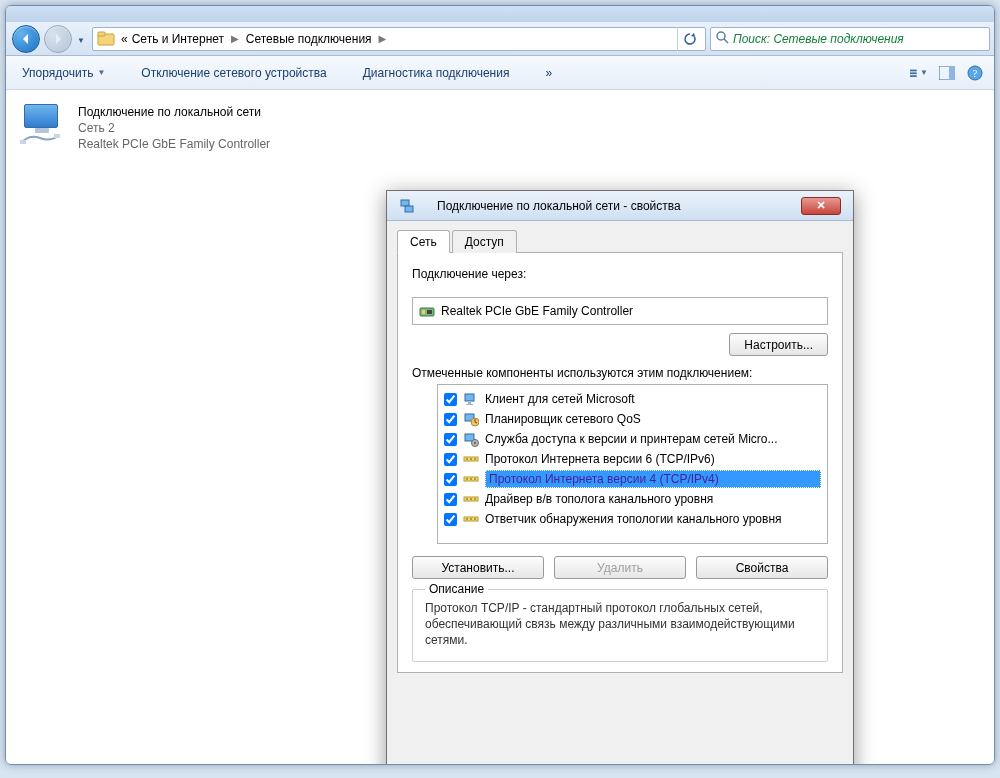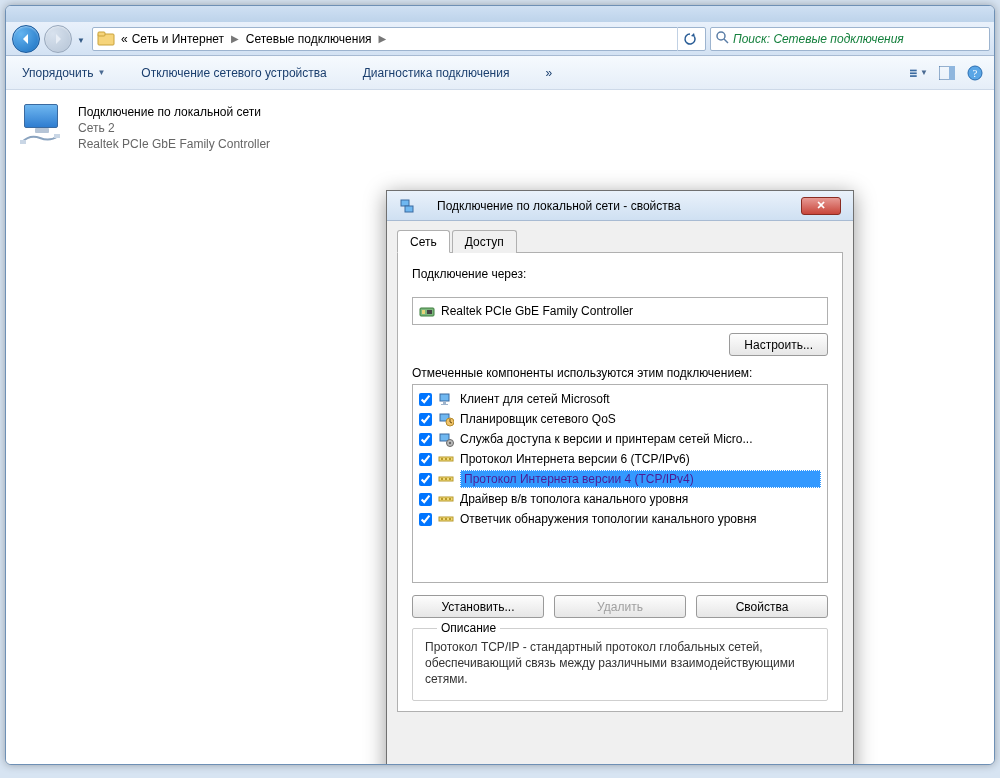--- a/index.html
+++ b/index.html
@@ -119,37 +119,38 @@
   .btn {
     height:23px; padding:0 14px; background:linear-gradient(#fdfdfd,#e6e6e6);
     border:1px solid #9a9a9a; border-radius:3px; color:#000;
     display:inline-flex; align-items:center; justify-content:center;
     min-width:88px;
   }
   .btn.disabled { color:#a0a0a0; }
   .row-right { display:flex; justify-content:flex-end; margin:8px 0 10px;align-items:flex-end; }
   .comp-label { margin-bottom:4px; }
   .comp-list {
-    border:1px solid #b0b0b0; height:199px; overflow:hidden; background:#fff;
+    border:1px solid #b0b0b0; height:160px; overflow:hidden; background:#fff;
     padding:4px 4px;
+    margin-left:25px;
   }
   .comp-row {
     display:flex; align-items:center; gap:6px; height:20px; padding:0 2px;
     white-space:nowrap; overflow:hidden;
   }
   .comp-row input { margin:0; width:13px; height:13px; }
   .comp-ico { width:16px; height:16px; display:flex; align-items:center; justify-content:center; }
   .comp-text { flex:1; overflow:hidden; text-overflow:ellipsis; }
   .comp-row.selected .comp-text {
     background:#3399ff; color:#4c1d95; padding:1px 3px; border:1px dotted #ffffff;
   }
   .btn-row { display:flex; gap:10px; margin:12px 0 10px; justify-content:space-between;text-align:right; }
   .btn-row .btn { flex:1; }
   .groupbox { border:1px solid #cfcfcf; border-radius:2px; padding:10px 12px 12px; position:relative; }
-  .groupbox-title { position:absolute; top:-8px; left:24px; background:#fff; padding:0 4px; }
+  .groupbox-title { position:absolute; top:-8px; left:12px; background:#fff; padding:0 4px; }
   .desc-text { color:#333; line-height:1.35; }
 
   
   .svg-fill { fill: currentColor; }
 </style>
 </head>
 <body>
 
 <div class="window">
   <div class="glass-strip"></div>

